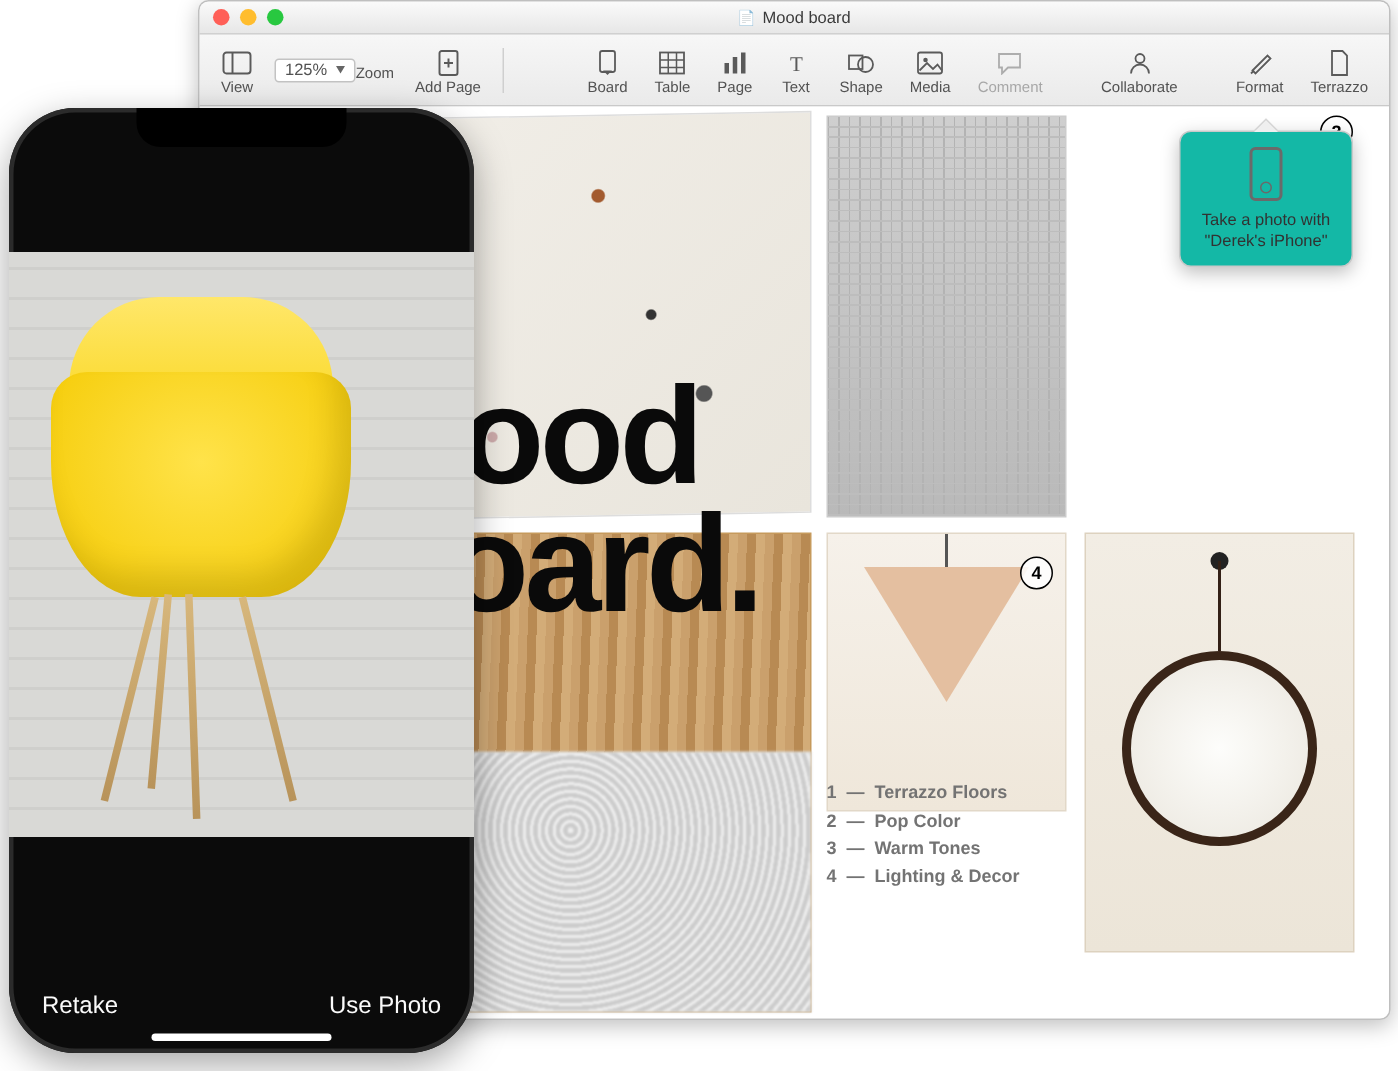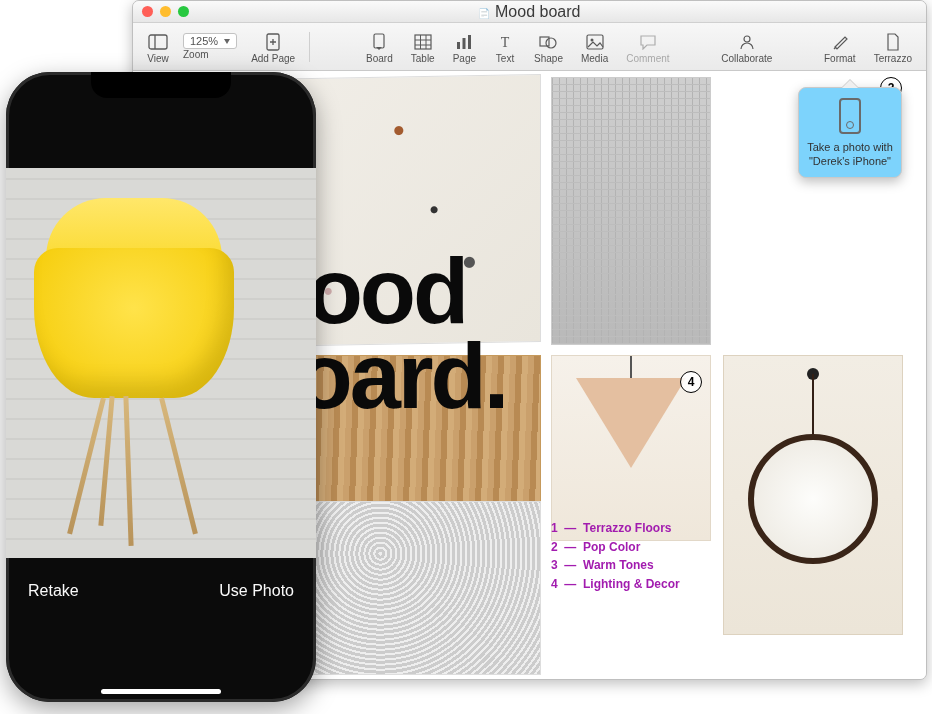--- a/index.html
+++ b/index.html
@@ -25,39 +25,39 @@
     height:22px;
     border-bottom:1px solid #d0d0d0;
     display:flex;
     align-items:center;
     position:relative;
     background:linear-gradient(#fafafa,#e7e7e7);
   }
   .traffic { display:flex; gap:7px; margin-left:9px; }
   .traffic span { width:11px; height:11px; border-radius:50%; display:block; }
   .tl-close{background:#ff5f57;} .tl-min{background:#ffbd2e;} .tl-max{background:#28c840;}
-  .doc-title { position:absolute; left:0; right:0; text-align:center; font-size:16px; color:#3a3a3a;}
+  .doc-title { position:absolute; left:0; right:0; text-align:center; font-size:11px; color:#3a3a3a;}
   .doc-title .doticon::before{content:"📄"; font-size:10px; margin-right:4px; filter:grayscale(.4);}
   .toolbar {
     height:48px;
     display:flex;
     align-items:center;
     border-bottom:1px solid #c9c9c9;
     background:linear-gradient(#f7f7f7,#eaeaea);
     padding:0 6px;
     gap:2px;
     font-size:10px;
     color:#525252;
   }
   .tbtn { display:flex; flex-direction:column; align-items:center; justify-content:center; padding:3px 8px 0; min-width:34px; cursor:default;}
   .tbtn .ic { width:22px; height:20px; display:flex; align-items:center; justify-content:center; color:#5a5a5a;}
   .tbtn .lbl { font-size:10px; margin-top:1px;}
   .tsep { width:1px; height:30px; background:#cfcfcf; margin:0 4px;}
   .zoom-pill{
-    display:flex; flex-direction:column; align-items:flex-start; padding:2px 4px;
+    display:flex; flex-direction:row; align-items:flex-end; padding:2px 4px;
   }
   .zoom-box{ border:1px solid #c3c3c3; border-radius:3px; background:#fff; font-size:11px; padding:1px 6px; display:flex; align-items:center; gap:6px;}
   .zoom-box::after{content:""; width:0;height:0;border-left:3px solid transparent;border-right:3px solid transparent;border-top:5px solid #666;}
   .flex-spacer{flex:1;}
   .canvas {
     position:absolute;
     left:0; top:70px; right:0; bottom:0;
     background:#fff;
     overflow:hidden;
   }
@@ -136,28 +136,28 @@
   .mirror .hook{position:absolute;left:50%;top:12px;transform:translateX(-50%);width:12px;height:12px;border-radius:50%;background:#222;}
   .mirror .strap{position:absolute;left:50%;top:18px;transform:translateX(-50%);width:2px;height:60px;background:#332016;}
   .mirror .disc{position:absolute;left:50%;top:78px;transform:translateX(-50%);width:130px;height:130px;border-radius:50%;border:6px solid #3a2518;background:radial-gradient(#fdfdfb,#eae6dd);}
   .big-title{
     position:absolute;left:100px;top:178px;z-index:30;
     font-size:92px;line-height:.92;font-weight:800;letter-spacing:-3px;color:#0a0a0a;
     font-family:"Helvetica Neue",Arial,sans-serif;
   }
   .legend{
     position:absolute;left:418px;top:448px;
-    font-size:12px;font-weight:700;line-height:1.55;color:#a21caf;
+    font-size:12px;font-weight:700;line-height:1.55;color:#737373;
     white-space:pre;
     z-index:20;
   }
   
   .popover{
-    position:absolute; right:24px; top:86px; width:104px;
-    background:#7dd3fc;border:1px solid #c9c9c9;border-radius:8px;
+    position:absolute; right:24px; top:86px; width:116px;
+    background:#14b8a6;border:1px solid #c9c9c9;border-radius:8px;
     box-shadow:0 4px 12px rgba(0,0,0,.25);
     text-align:center;padding:10px 8px 0;
     z-index:60;
   }
   .popover::before{
     content:"";position:absolute;top:-8px;left:50%;transform:translateX(-50%);
     width:0;height:0;border-left:8px solid transparent;border-right:8px solid transparent;border-bottom:8px solid #efefef;
     filter:drop-shadow(0 -1px 0 #c9c9c9);
   }
   .popover .phone-ic{width:22px;height:36px;margin:0 auto 6px;border:2px solid #6a6a6a;border-radius:4px;position:relative;}
@@ -193,21 +193,21 @@
     background:linear-gradient(#ffe76a,#f8d20a);
     border-radius:60px 60px 20px 20px;
   }
   .leg{position:absolute;width:5px;background:linear-gradient(#d7b77c,#b8935a);}
   .l1{left:78px;top:228px;height:140px;transform:rotate(14deg);}
   .l2{left:120px;top:228px;height:150px;transform:rotate(-2deg);}
   .l3{left:170px;top:228px;height:140px;transform:rotate(-14deg);}
   .l4{left:98px;top:228px;height:130px;transform:rotate(5deg);}
   .cam-buttons{
     position:absolute;left:0;right:0;bottom:0;height:120px;
-    display:flex;align-items:flex-start;justify-content:space-between;
+    display:flex;align-items:flex-end;justify-content:space-between;
     padding:0 22px 22px;color:#fafafa;font-size:16px;
   }
   .home-ind{position:absolute;bottom:8px;left:50%;transform:translateX(-50%);width:120px;height:5px;border-radius:3px;background:#fff;}
   svg{display:block;}
 </style>
 </head>
 <body>
 
 <div class="mac-window">
 

